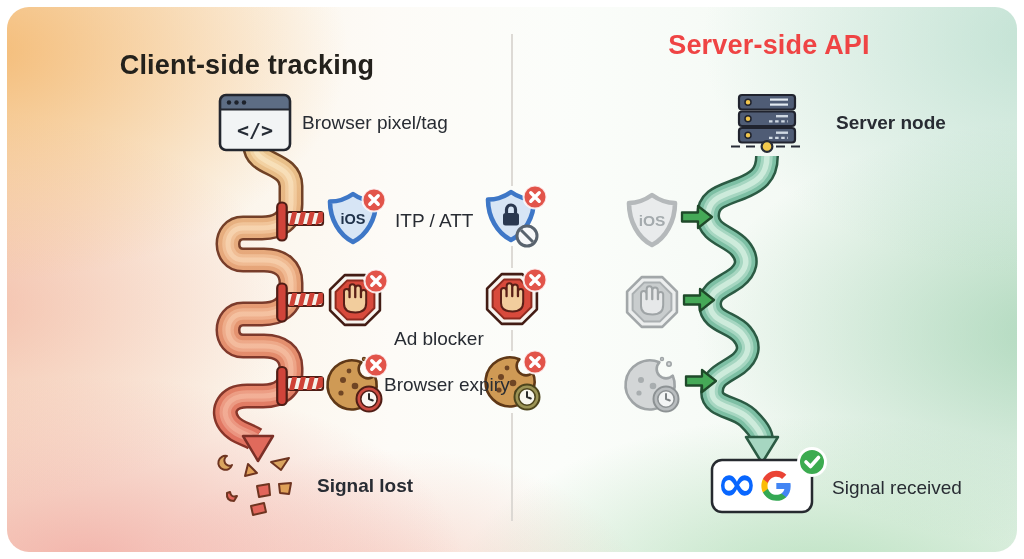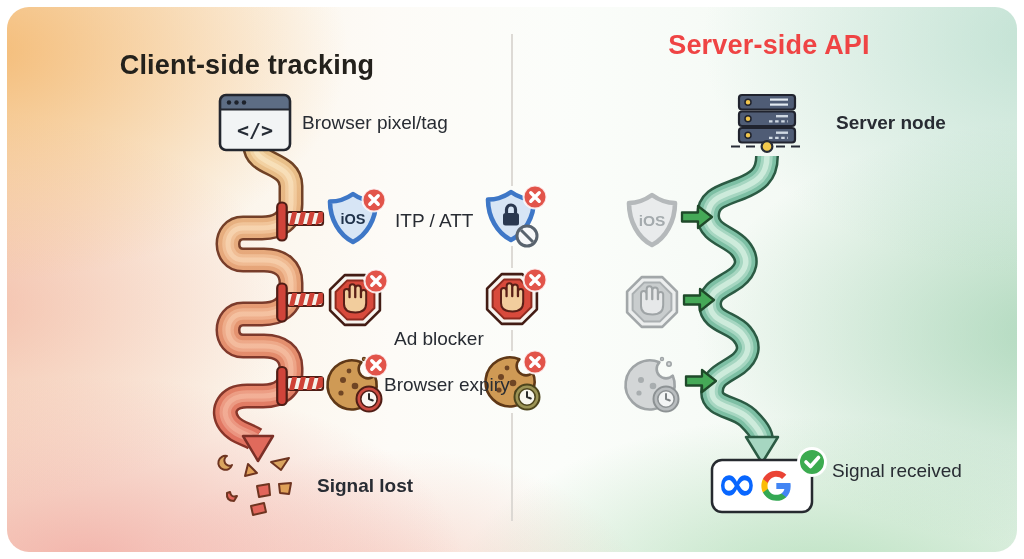--- a/index.html
+++ b/index.html
@@ -290,13 +290,13 @@
 <div class="title" style="left:72px;top:30px;margin-top:20px;">Client-side tracking</div>
 <div class="title right" style="left:594px;top:30px;">Server-side API</div>
 
 <div class="lbl" style="left:302px;top:112px;">Browser pixel/tag</div>
 <div class="lbl" style="left:395px;top:210px;">ITP / ATT</div>
 <div class="lbl" style="left:394px;top:292px;margin-top:36px;">Ad blocker</div>
 <div class="lbl" style="left:384px;top:374px;">Browser expiry</div>
 <div class="lbl" style="left:317px;top:475px;font-weight:bold;">Signal lost</div>
 
 <div class="lbl" style="left:836px;top:112px;font-weight:bold;">Server node</div>
-<div class="lbl" style="left:832px;top:460px;text-align:center;">Signal received</div>
+<div class="lbl" style="left:832px;top:477px;text-align:center;">Signal received</div>
 
 </body></html>

